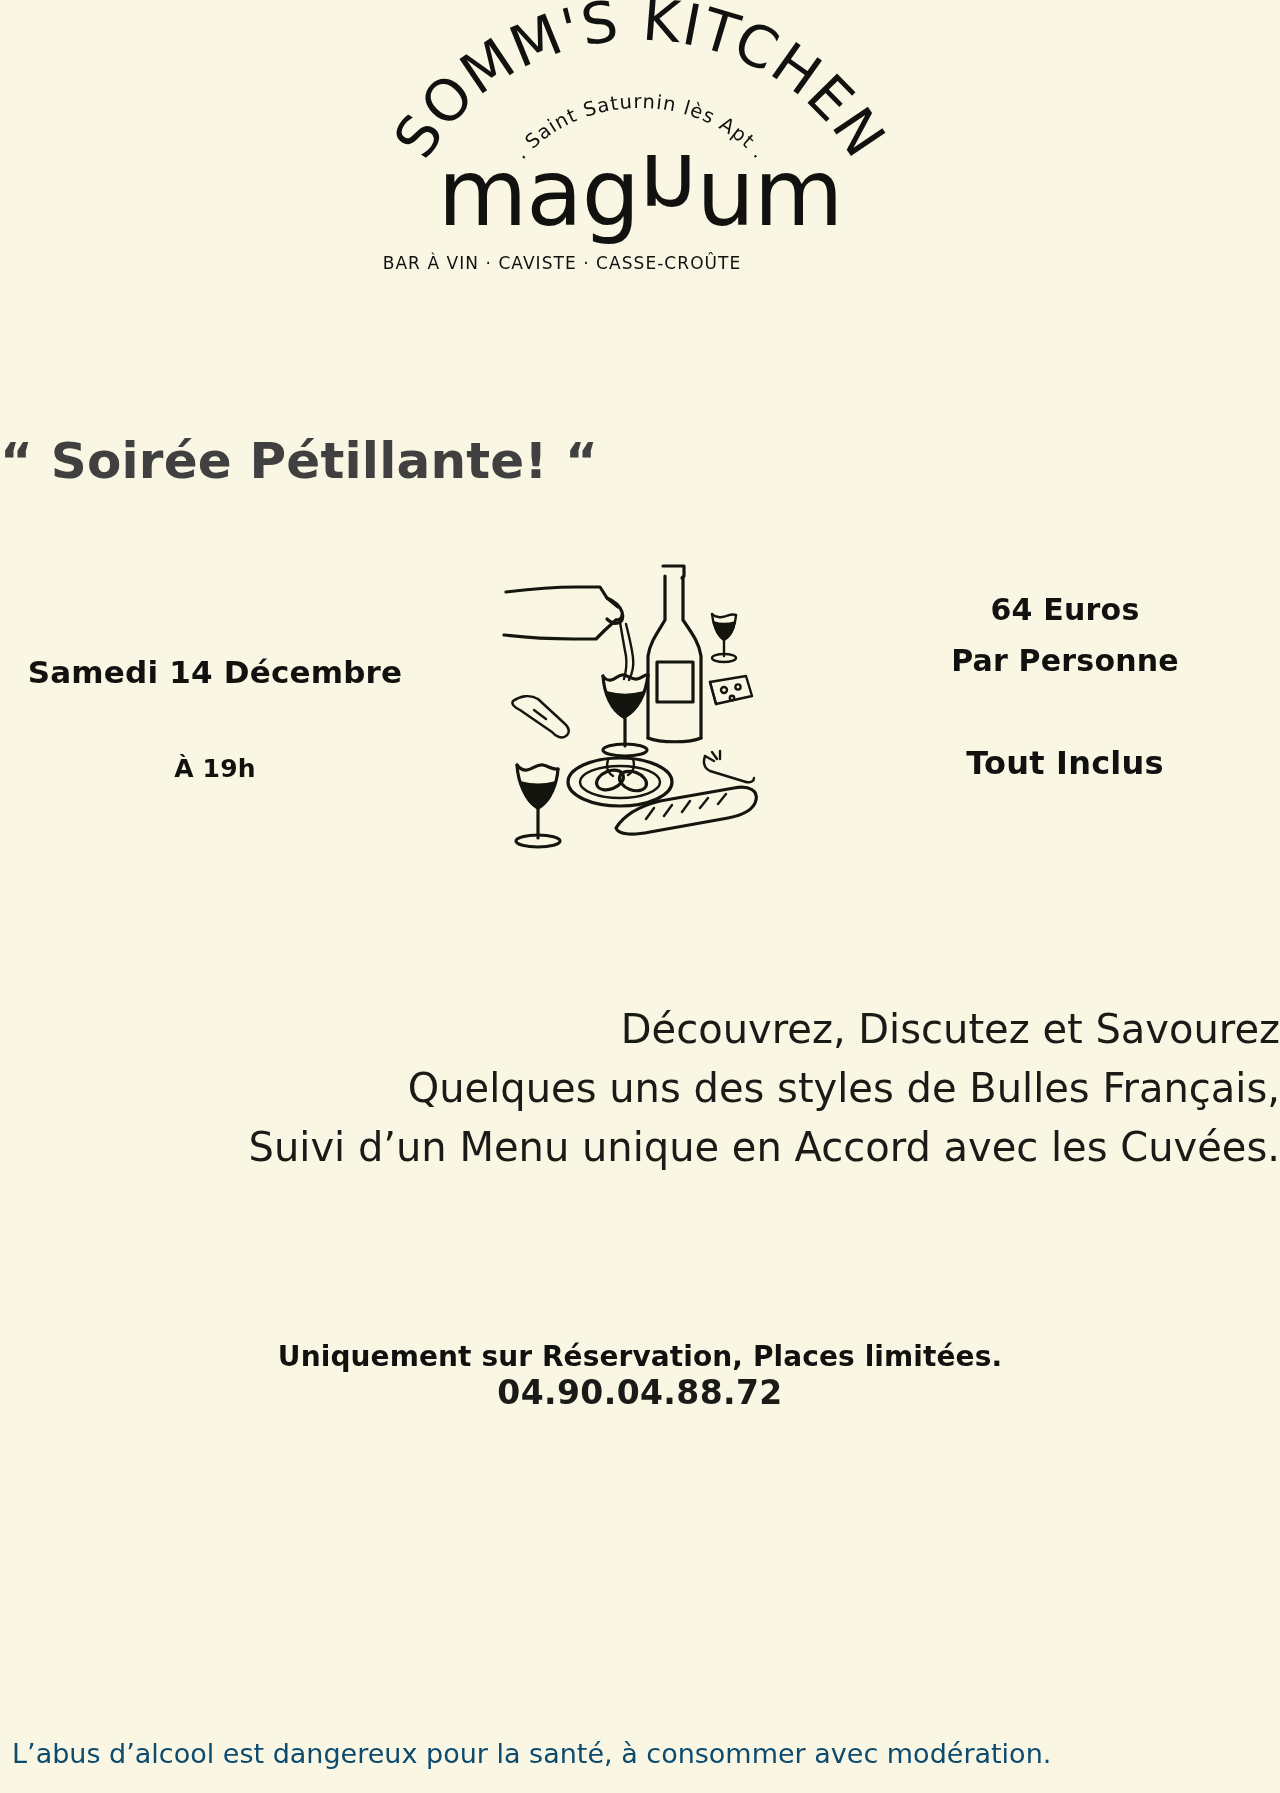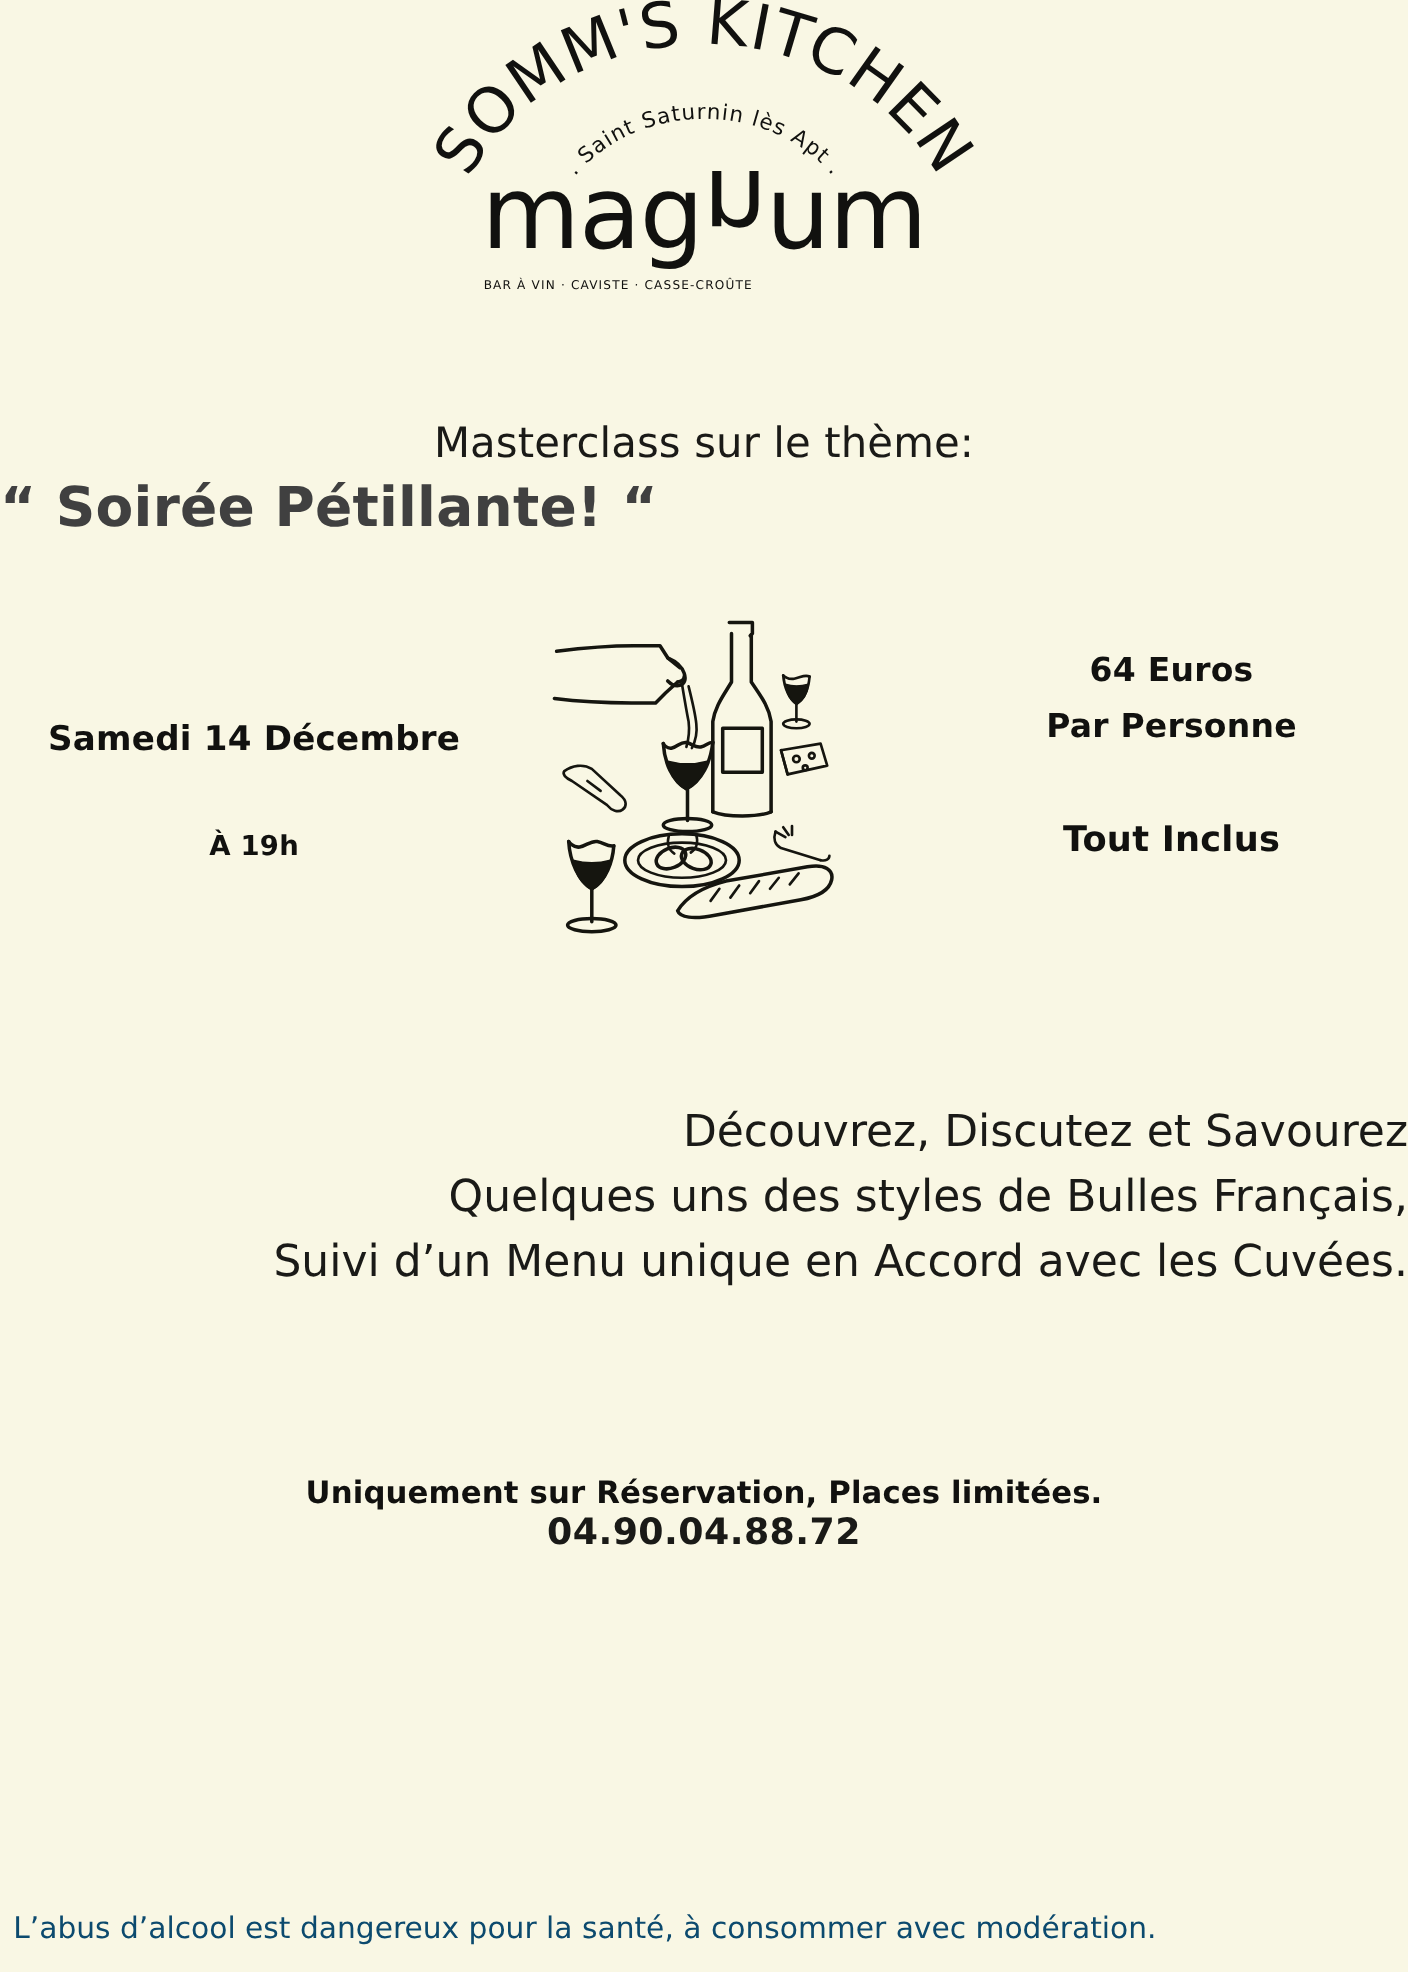--- a/index.html
+++ b/index.html
@@ -74,21 +74,21 @@
     position: relative;
     top: -0.085em;
   }
   .tagline {
     position: absolute;
     top: 245px;
     left: 0;
     width: 1124px;
     text-align: center;
     font-family: "DejaVu Sans", sans-serif;
-    font-size: 11px;
+    font-size: 17px;
     font-weight: 500;
     letter-spacing: 1.05px;
     color: #11110f;
   }
 
   
   .masterclass {
     position: absolute;
     top: 380px;
     left: 0;
@@ -116,21 +116,21 @@
   
   .info-row {
     position: absolute;
     top: 560px;
     left: 0;
     width: 1280px;
     height: 300px;
   }
   .info-left {
     position: absolute;
-    left: 16px;
+    left: 0;
     top: 0;
     width: 430px;
     text-align: center;
     font-family: "DejaVu Sans", sans-serif;
     font-weight: 700;
     color: #11110f;
   }
   .info-left .date-line {
     font-size: 31px;
     margin-top: 94px;
@@ -273,21 +273,20 @@
       <text class="arc-sub">
         <textPath href="#arcSmall" startOffset="50%" text-anchor="middle">. Saint Saturnin lès Apt .</textPath>
       </text>
     </svg>
 
     <div class="wordmark"><span>mag</span><span class="flip-n">n</span><span>um</span></div>
 
     <div class="tagline">BAR À VIN · CAVISTE · CASSE-CROÛTE</div>
   </div>
 
-  <div class="masterclass">Masterclass sur le thème:</div>
   <div class="headline">“ Soirée Pétillante! “</div>
 
   <div class="info-row">
 
     <div class="info-left">
       <div class="date-line">Samedi 14 Décembre</div>
       <div class="time-line">À 19h</div>
     </div>
 
     <div class="illustration">

